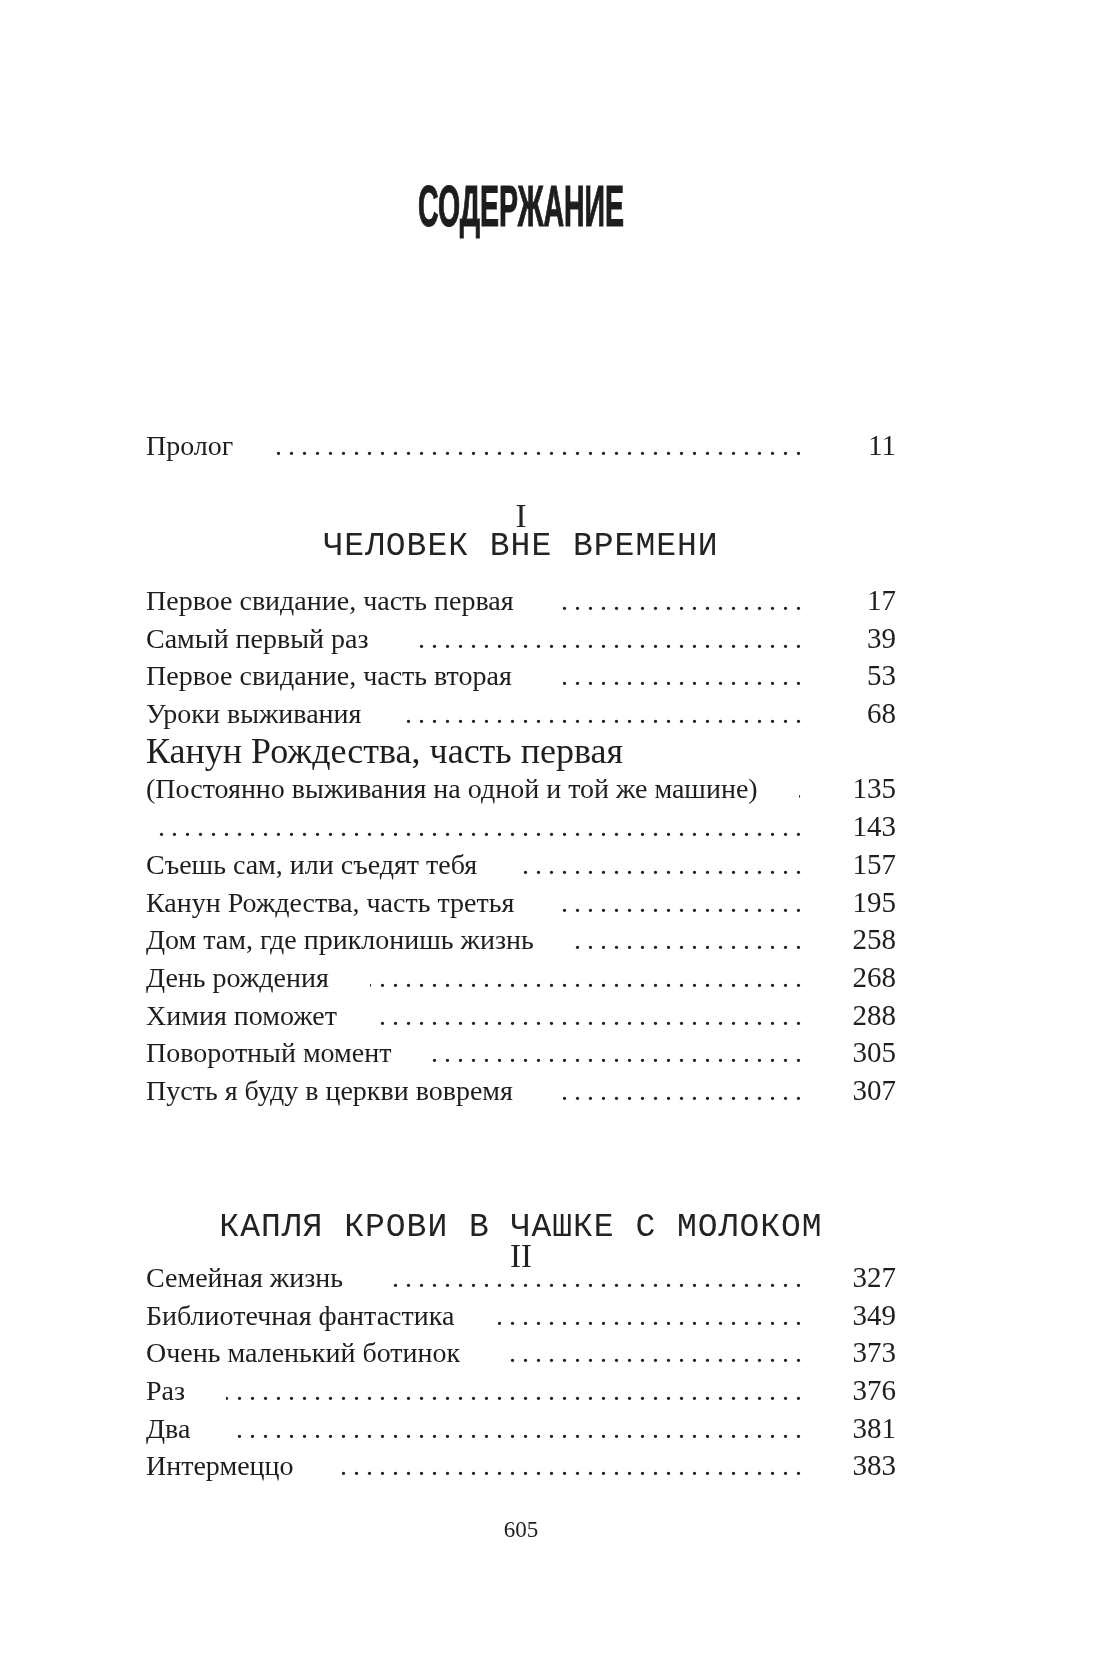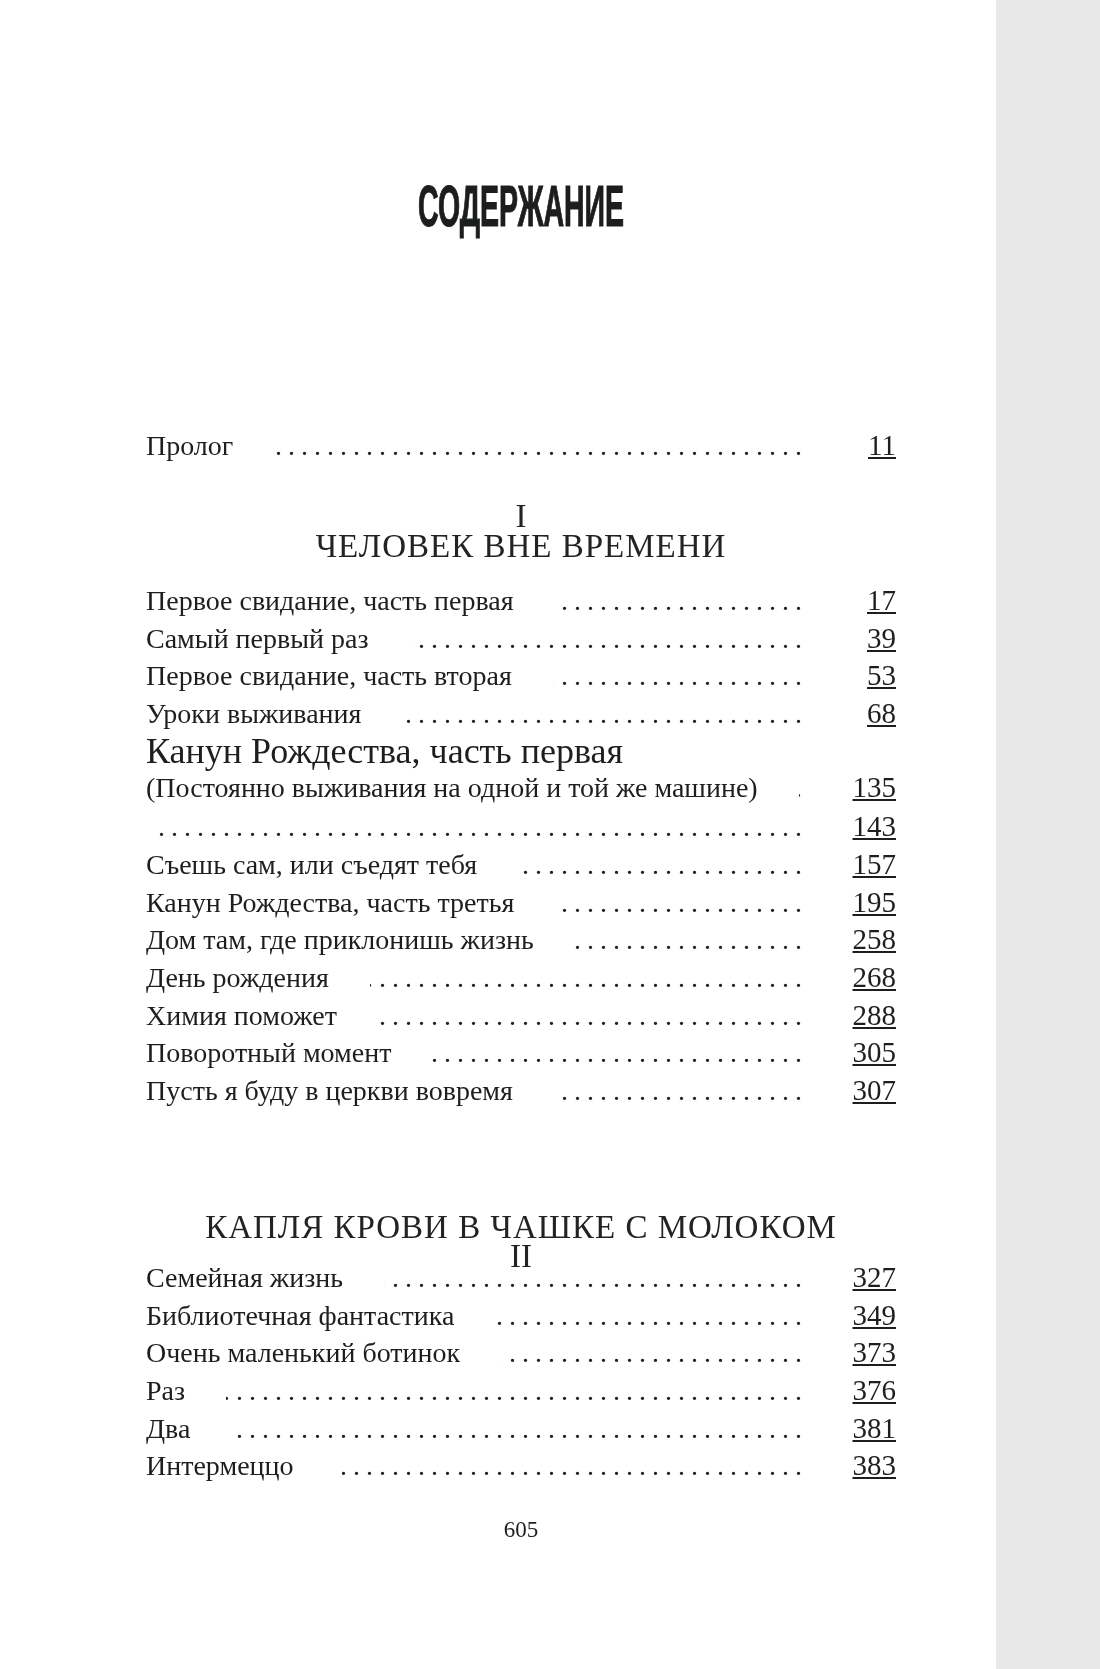--- a/index.html
+++ b/index.html
@@ -1,18 +1,18 @@
 <!DOCTYPE html>
 <html lang="ru"><head>
 <meta charset="utf-8">
 <style>
   html, body { margin: 0; padding: 0; background: #e8e8e8; }
   .page {
     position: relative;
-    width: 996px;
+    width: 1100px;
     height: 1669px;
     background: #ffffff;
     font-family: "Liberation Serif", serif;
     color: #1e1e1e;
     overflow: hidden;
   }
   .band { position: absolute; left: 146px; width: 750px; }
 
   
   .title-band { top: 178px; text-align: center; }
@@ -24,26 +24,26 @@
     line-height: 1;
     color: #1c1e1d;
     -webkit-text-stroke: 1.2px #1c1e1d;
     transform: scaleX(0.5);
     transform-origin: 50% 50%;
     white-space: nowrap;
   }
 
   
   .sec-num   { text-align: center; font-size: 33px; line-height: 1; color: #232323; }
-  .sec-title { text-align: center; font-size: 33px; line-height: 1; letter-spacing: 1px; color: #232323; white-space: nowrap; }
+  .sec-title { text-align: center; font-size: 33px; line-height: 1; letter-spacing: 1px; color: #232323; white-space: nowrap; font-family: Liberation Mono, monospace; }
 
   
   .row {
     display: flex;
-    align-items: flex-start;
+    align-items: flex-end;
     height: 37.7px;
     font-size: 28px;
     line-height: 37.7px;
     white-space: nowrap;
     gap: 32px;
   }
   .etitle { flex: 0 0 auto; }
   .leader {
     flex: 1 1 auto;
     overflow: hidden;
@@ -54,21 +54,20 @@
     color: #222;
   }
   .leader::after {
     content: ". . . . . . . . . . . . . . . . . . . . . . . . . . . . . . . . . . . . . . . . . . . . . . . . . . . . . . . . . . . . . . . . . . . . . . . . . . . . .";
   }
   .epage {
     flex: 0 0 auto;
     min-width: 52px;
     text-align: right;
     font-size: 29px;
-    text-decoration: underline;
   }
   .line1 { height: 36px; font-size: 36px; line-height: 36px; white-space: nowrap; }
 
   
   .folio-band { top: 1517px; text-align: center; font-size: 23px; }
 </style>
 </head>
 <body>
 
 <div class="page">

